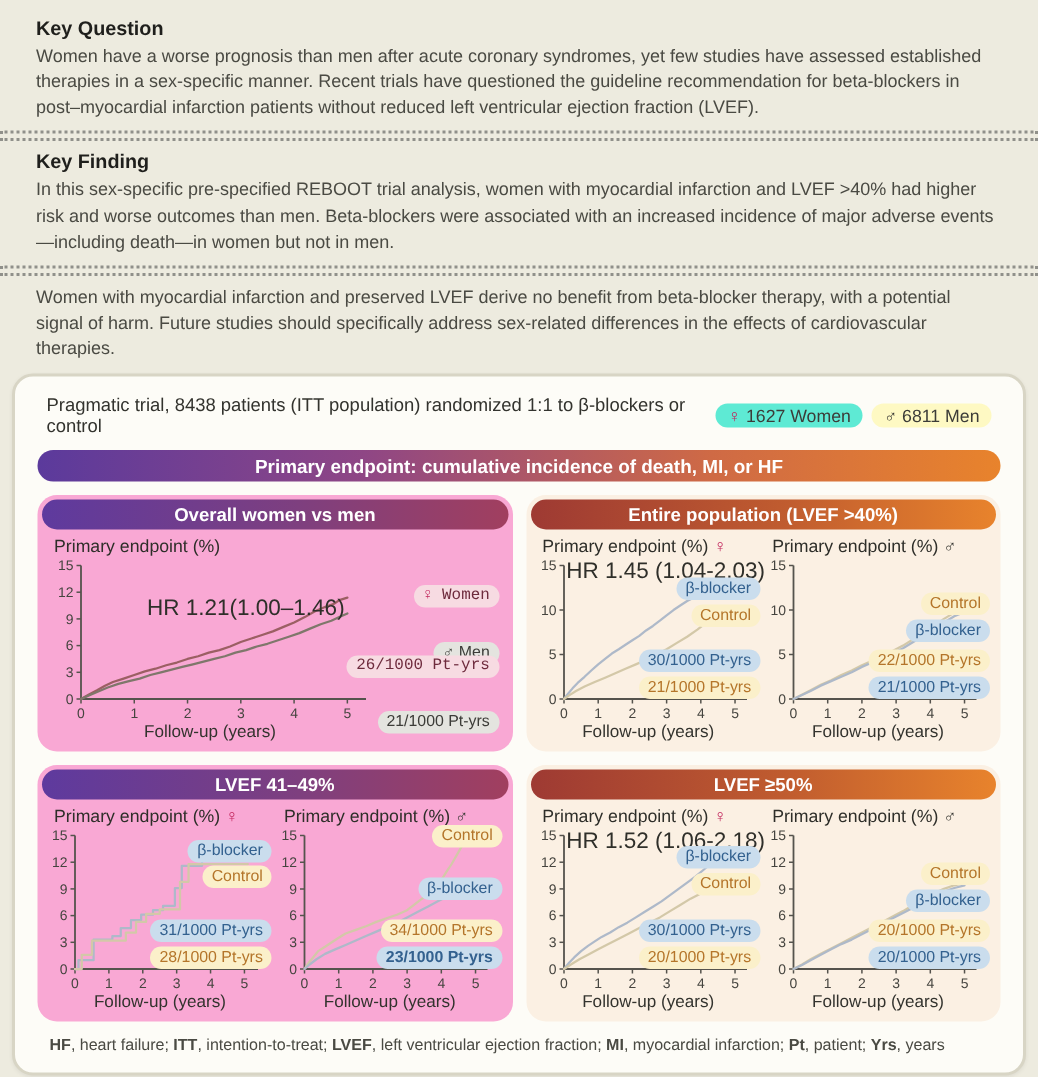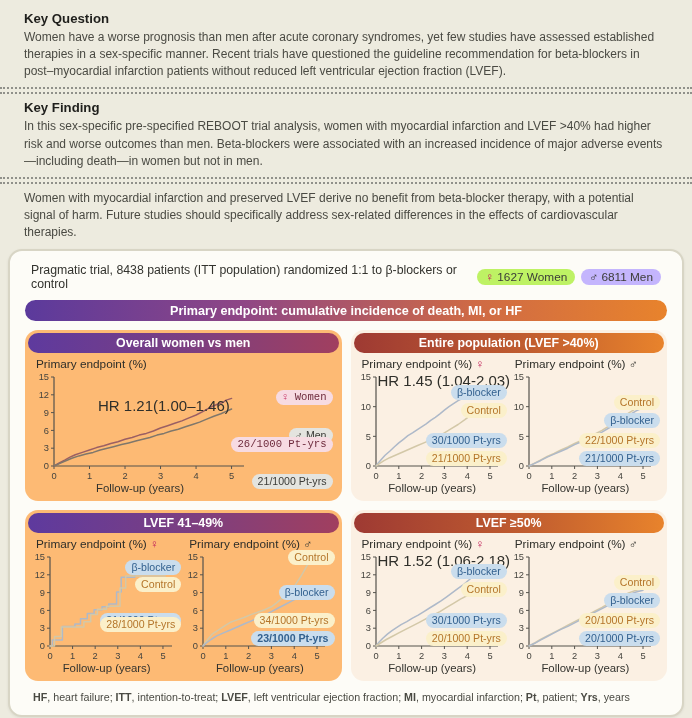--- a/index.html
+++ b/index.html
@@ -18,33 +18,33 @@
     margin:8px 8px 0 8px;
     background:#fdfcf7;
     border:2px solid #d8d5c5;
     border-radius:14px;
     padding:10px 13px 8px 13px;
     box-shadow:0 1px 3px rgba(0,0,0,0.07);
   }
   .intro-row{display:flex;align-items:center;padding:2px 8px 9px 8px;font-size:12.3px;color:#33332e;}
   .intro-text{flex:1;}
   .pill{border-radius:10px;padding:1px 8px;font-size:11.8px;white-space:nowrap;margin-left:6px;}
-  .badge-women{background:#bef264;color:#3c3c38;text-align:right;}
-  .badge-men{background:#c4b5fd;color:#3c3c38;}
+  .badge-women{background:#5eead4;color:#3c3c38;text-align:right;}
+  .badge-men{background:#fef9c3;color:#3c3c38;}
   .sym-f{color:#c2255c;font-weight:bold;}
   .sym-m{color:#3a3a35;font-weight:bold;}
   .banner{
     height:21px;border-radius:11px;margin:0 2px 9px 2px;
     background:linear-gradient(90deg,#5b3a9c 0%,#8f4685 34%,#cf6a45 70%,#e8832c 100%);
     color:#fff;font-size:12.6px;font-weight:bold;
     display:flex;align-items:center;justify-content:center;
   }
   .figure-grid{display:grid;grid-template-columns:1fr 1fr;gap:9px;margin:0 2px;}
   .panel{border-radius:13px;padding:3px;}
-  .panel-lav{background:#fdba74;}
+  .panel-lav{background:#f9a8d4;}
   .panel-peach{background:#fbf0e3;}
   .panel-header{
     height:20px;border-radius:10px;color:#fff;font-weight:bold;font-size:12.4px;
     display:flex;align-items:center;justify-content:center;
   }
   .hdr-purple{background:linear-gradient(90deg,#5e3a9e 0%,#7e3f7f 55%,#a13f5f 100%);}
   .hdr-orange{background:linear-gradient(90deg,#9e3a33 0%,#c05c2f 55%,#e8832c 100%);}
   .panel-body{display:flex;padding:4px 2px 2px 2px;}
   .chart-module{position:relative;flex:1;}
   .chart-title{height:15px;font-size:11.8px;color:#2e2e29;padding-left:6px;white-space:nowrap;}
@@ -240,21 +240,21 @@
                 <text x="110.37037037037037" y="106.5" font-size="9.3" fill="#45443f" text-anchor="middle" font-family="Liberation Sans, sans-serif">4</text>
                 <line x1="132.96296296296296" y1="94" x2="132.96296296296296" y2="97" stroke="#55534d" stroke-width="1"></line>
                 <text x="132.96296296296296" y="106.5" font-size="9.3" fill="#45443f" text-anchor="middle" font-family="Liberation Sans, sans-serif">5</text>
                 <polyline points="20.0,94.0 22.3,94.0 22.3,88.1 32.4,88.1 32.4,74.4 44.9,74.4 44.9,72.0 50.5,72.0 50.5,66.7 57.3,66.7 57.3,61.4 64.1,61.4 64.1,57.8 72.0,57.8 72.0,54.8 78.7,54.8 78.7,51.9 86.6,51.9 86.6,40.0 91.2,40.0 91.2,25.2 104.7,25.2 104.7,16.3 119.4,16.3 135.2,16.3" fill="none" stroke="#aeb9c9" stroke-width="1.5" stroke-linejoin="round" stroke-linecap="round"></polyline>
                 <polyline points="20.0,94.0 24.5,94.0 24.5,84.5 31.3,84.5 31.3,75.0 53.9,75.0 53.9,69.7 60.7,69.7 60.7,62.6 67.4,62.6 67.4,57.2 76.5,57.2 76.5,54.2 90.0,54.2 90.0,35.9 95.7,35.9 95.7,24.0 135.2,24.0" fill="none" stroke="#d3c8a8" stroke-width="1.5" stroke-linejoin="round" stroke-linecap="round"></polyline>
               </svg></div>
           <div class="x-label">Follow-up (years)</div>
         <div class="chip chip-blue" style="top: 23px; right: 2px;">β-blocker</div>
             <div class="chip chip-yellow" style="top: 40px; right: 2px;">Control</div>
             <div class="chip chip-blue" style="top: 76px; right: 2px;">31/1000 Pt-yrs</div>
-            <div class="chip chip-yellow" style="top: 80px; right: 2px;">28/1000 Pt-yrs</div>
+            <div class="chip chip-yellow" style="top: 94px; right: 2px;">28/1000 Pt-yrs</div>
           </div>
         <div class="chart-module">
           <div class="chart-title"><span>Primary endpoint (%)</span><span class="sym-m"> ♂</span></div>
           <div class="svg-host"><svg width="148" height="110" viewBox="0 0 148 110" xmlns="http://www.w3.org/2000/svg">
                 <path d="M20 5 L20 94 L142 94" fill="none" stroke="#55534d" stroke-width="1.2"></path>
                 <line x1="17" y1="94" x2="20" y2="94" stroke="#55534d" stroke-width="1"></line>
                 <text x="15" y="97.2" font-size="9.3" fill="#45443f" text-anchor="end" font-family="Liberation Sans, sans-serif">0</text>
                 <line x1="17" y1="76.2" x2="20" y2="76.2" stroke="#55534d" stroke-width="1"></line>
                 <text x="15" y="79.4" font-size="9.3" fill="#45443f" text-anchor="end" font-family="Liberation Sans, sans-serif">3</text>
                 <line x1="17" y1="58.4" x2="20" y2="58.4" stroke="#55534d" stroke-width="1"></line>

